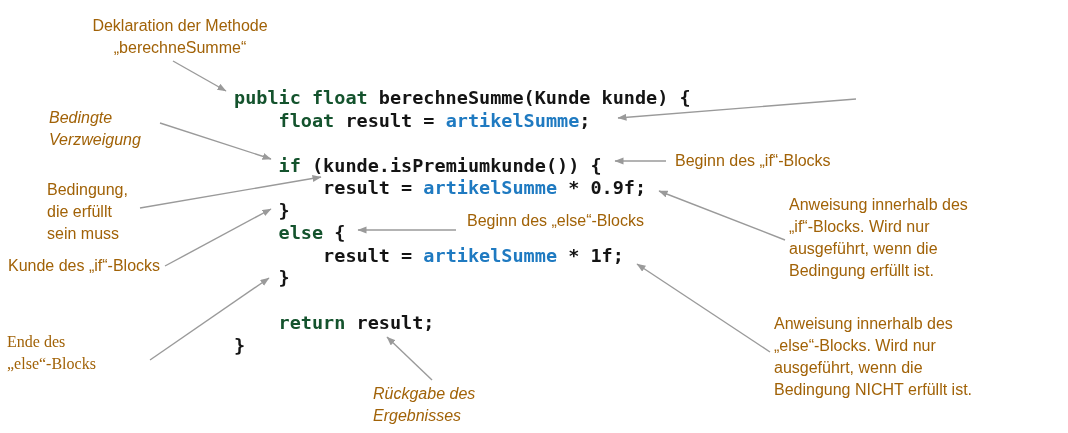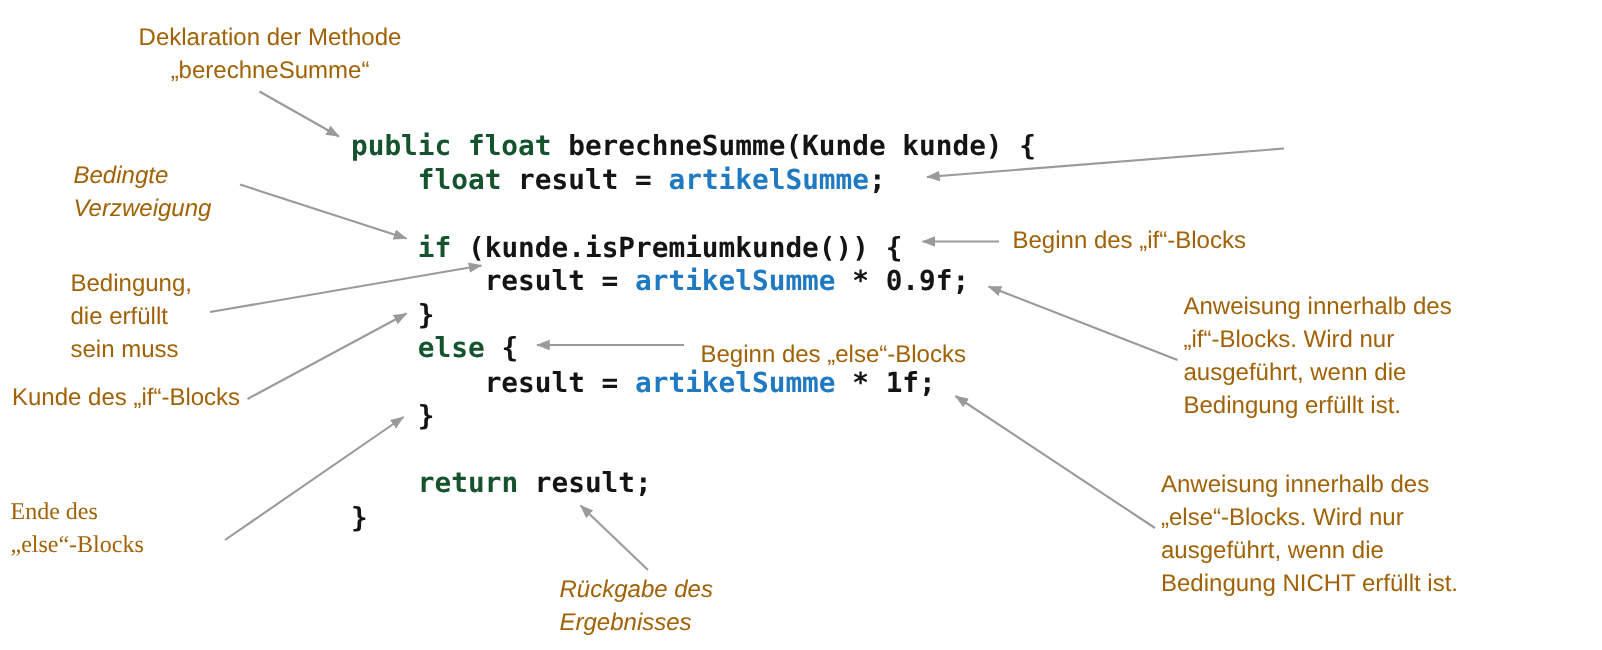--- a/index.html
+++ b/index.html
@@ -60,16 +60,16 @@
 
   <pre class="code"><div class="code-line"><span class="tok-kw">public float</span><span> berechneSumme(Kunde kunde) {</span></div><div class="code-line"><span>    </span><span class="tok-kw">float</span><span> result = </span><span class="tok-var">artikelSumme</span><span>;</span></div><div class="code-line">&nbsp;</div><div class="code-line"><span>    </span><span class="tok-kw">if</span><span> (kunde.isPremiumkunde()) {</span></div><div class="code-line"><span>        result = </span><span class="tok-var">artikelSumme</span><span> * 0.9f;</span></div><div class="code-line"><span>    }</span></div><div class="code-line"><span>    </span><span class="tok-kw">else</span><span> {</span></div><div class="code-line"><span>        result = </span><span class="tok-var">artikelSumme</span><span> * 1f;</span></div><div class="code-line"><span>    }</span></div><div class="code-line">&nbsp;</div><div class="code-line"><span>    </span><span class="tok-kw">return</span><span> result;</span></div><div class="code-line"><span>}</span></div></pre>
 
 <div class="annotation" style="left: 85px; top: 15px; width: 190px; text-align: center;">Deklaration der Methode<br>„berechneSumme“</div>
     <div class="annotation" style="left: 49px; top: 107px; font-style: italic;">Bedingte<br>Verzweigung</div>
     <div class="annotation" style="left: 35px; top: 179px; margin-left: 12px;">Bedingung,<br>die erfüllt<br>sein muss</div>
     <div class="annotation" style="left: 8px; top: 255px;">Kunde des „if“-Blocks</div>
     <div class="annotation" style="left: 7px; top: 331px; font-family: Liberation Serif, serif;">Ende des<br>„else“-Blocks</div>
     <div class="annotation" style="left: 373px; top: 383px; font-style: italic;">Rückgabe des<br>Ergebnisses</div>
     <div class="annotation" style="left: 675px; top: 150px;">Beginn des „if“-Blocks</div>
-    <div class="annotation" style="left: 467px; top: 226px; text-align: right;">Beginn des „else“-Blocks</div>
+    <div class="annotation" style="left: 467px; top: 210px; text-align: right;">Beginn des „else“-Blocks</div>
     <div class="annotation" style="left: 789px; top: 194px;">Anweisung innerhalb des<br>„if“-Blocks. Wird nur<br>ausgeführt, wenn die<br>Bedingung erfüllt ist.</div>
     <div class="annotation" style="left: 774px; top: 313px;">Anweisung innerhalb des<br>„else“-Blocks. Wird nur<br>ausgeführt, wenn die<br>Bedingung NICHT erfüllt ist.</div>
   </div>
 
 </body></html>

